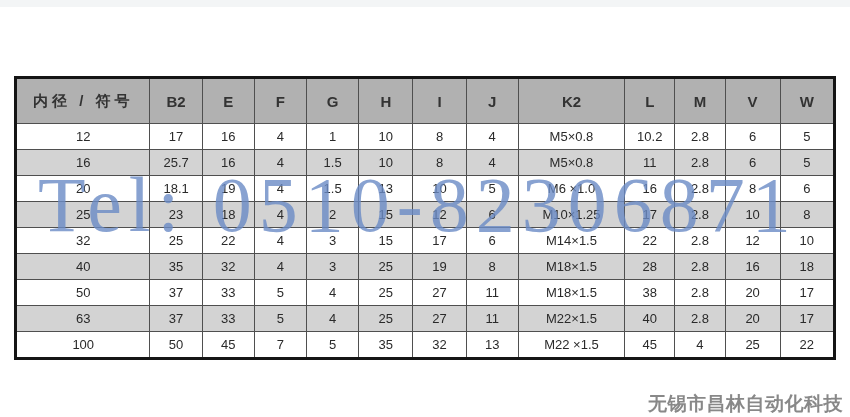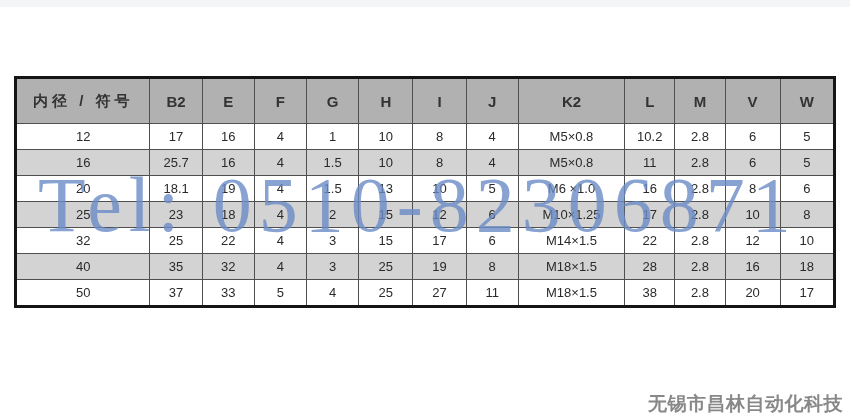--- a/index.html
+++ b/index.html
@@ -180,18 +180,48 @@
           <td>4</td>
           <td>25</td>
           <td>27</td>
           <td>11</td>
           <td>M18×1.5</td>
           <td>38</td>
           <td>2.8</td>
           <td>20</td>
           <td>17</td>
         </tr>
+        <tr>
+          <td>63</td>
+          <td>37</td>
+          <td>33</td>
+          <td>5</td>
+          <td>4</td>
+          <td>25</td>
+          <td>27</td>
+          <td>11</td>
+          <td>M22×1.5</td>
+          <td>40</td>
+          <td>2.8</td>
+          <td>20</td>
+          <td>17</td>
+        </tr>
+        <tr>
+          <td>100</td>
+          <td>50</td>
+          <td>45</td>
+          <td>7</td>
+          <td>5</td>
+          <td>35</td>
+          <td>32</td>
+          <td>13</td>
+          <td>M22 ×1.5</td>
+          <td>45</td>
+          <td>4</td>
+          <td>25</td>
+          <td>22</td>
+        </tr>
       </tbody>
   </table>
 
   <div class="wm wm-tel">Tel: 0510-82306871</div>
   <div class="wm-company">无锡市昌林自动化科技</div>
 </div>
 
 </body></html>

